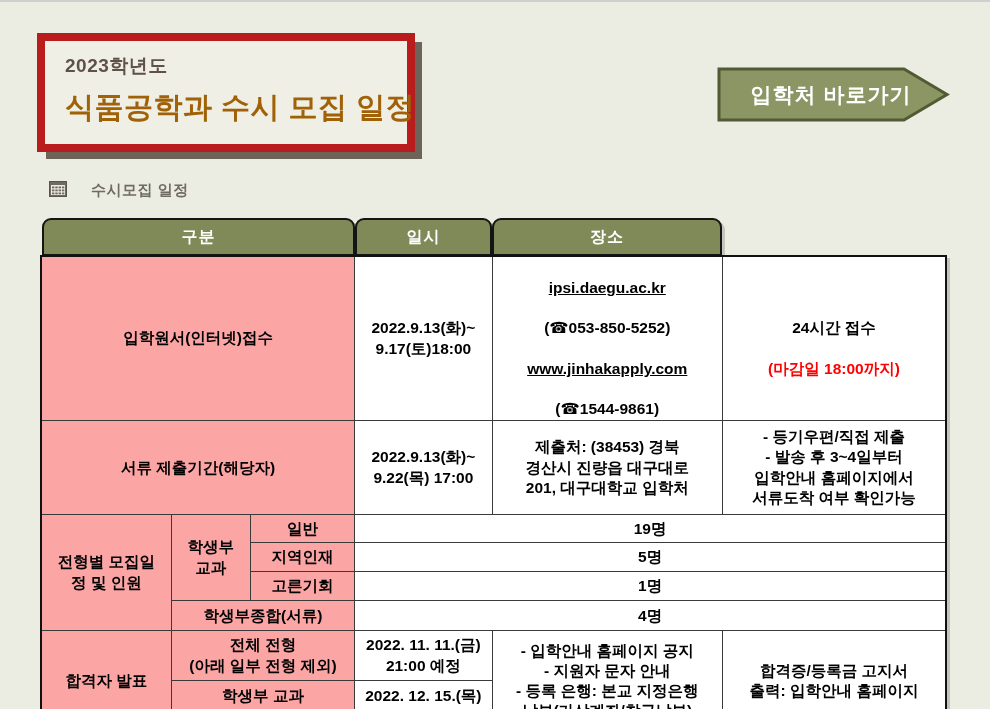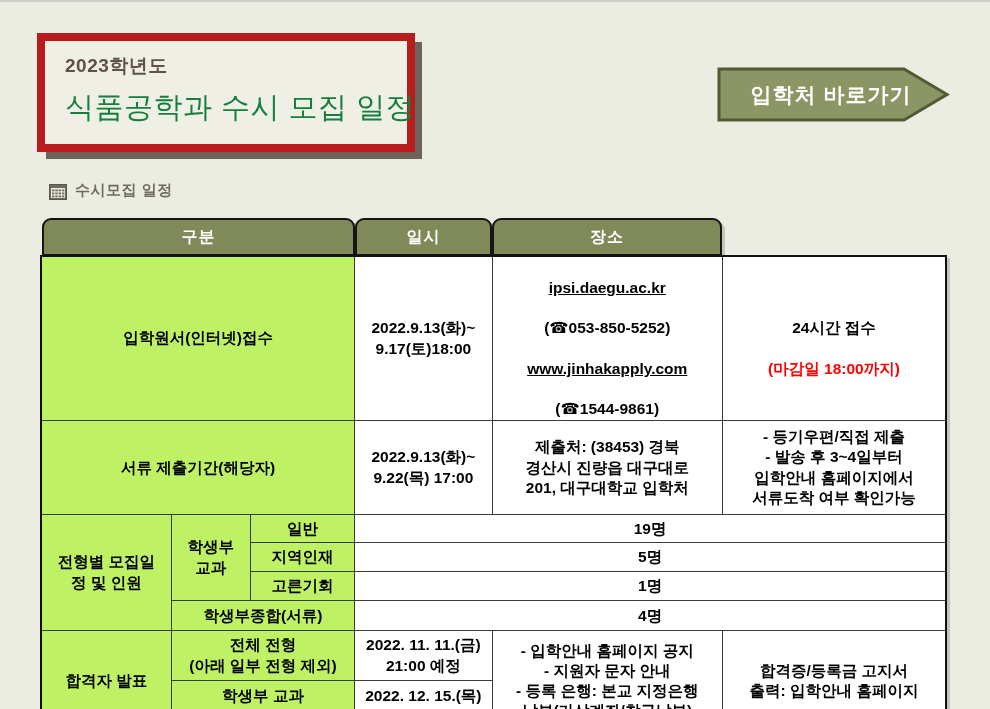--- a/index.html
+++ b/index.html
@@ -15,32 +15,32 @@
   
   .banner-box {
     position: absolute; left: 37px; top: 33px;
     width: 378px; height: 119px;
     border: 8px solid #b91c1c;
     box-shadow: 8px 8px 0 -1px #6E6359;
     padding: 12px 0 0 20px;
     background: #EFEFE6;
   }
   .banner-year { font-size: 19px; font-weight: bold; color: #5F5147; letter-spacing: 0.5px; }
-  .banner-title { margin-top: 9px; font-size: 29px; font-weight: normal; color: #15803d; letter-spacing: 0.5px; white-space: nowrap; }
+  .banner-title { margin-top: 9px; font-size: 29px; font-weight: bold; color: #a16207; letter-spacing: 0.5px; white-space: nowrap; }
 
   .shortcut-btn { position: absolute; left: 717px; top: 67px; width: 233px; height: 55px; cursor: pointer; }
   .shortcut-btn svg { position: absolute; inset: 0; }
   .shortcut-btn .label {
     position: absolute; left: 16px; top: 0; width: 196px; height: 55px;
     display: flex; align-items: center; justify-content: center;
     color: #FFFFFF; font-size: 21px; font-weight: bold; letter-spacing: 1px;
   }
 
   
-  .section-label { position: absolute; left: 49px; top: 181px; display: flex; align-items: flex-end; gap: 8px; }
+  .section-label { position: absolute; left: 49px; top: 181px; display: flex; align-items: flex-start; gap: 24px; }
   .section-label .txt { font-size: 15px; font-weight: bold; color: #6F6B63; letter-spacing: 0.5px; }
 
   
   .table-wrap { position: absolute; left: 40px; top: 218px; width: 907px; filter: drop-shadow(3px 3px 0 rgba(125,125,112,0.35)); }
 
   .thead { display: grid; grid-template-columns: 313px 137px 230px 223px; width: 903px; margin-left: 2px; }
   .th {
     height: 37px; background: #808A58;
     border: 2px solid #151515; border-bottom-width: 1px;
     border-radius: 9px 9px 0 0;
@@ -49,21 +49,21 @@
   }
 
   table.sched { width: 907px; border-collapse: collapse; table-layout: fixed; background: #FFFFFF; }
   table.sched td {
     border: 1.5px solid #3A3A3A;
     text-align: center; vertical-align: middle;
     font-size: 15.5px; font-weight: bold; color: #000;
     white-space: pre-line; line-height: 1.3; padding: 1px 2px;
   }
   table.sched { border: 2px solid #111; }
-  td.pink { background: #bef264; }
+  td.pink { background: #fca5a5; }
   .r1 { height: 88px; } .r2 { height: 94px; }
   .r3a { height: 28px; } .r3b { height: 29px; } .r3c { height: 29px; } .r3d { height: 30px; }
   .r4a { height: 50px; } .r4b { height: 51px; }
   .link { text-decoration: underline; cursor: pointer; }
   .red { color: #FF0000; }
 </style>
 </head>
 <body>
 
 <div class="top-strip"></div>

